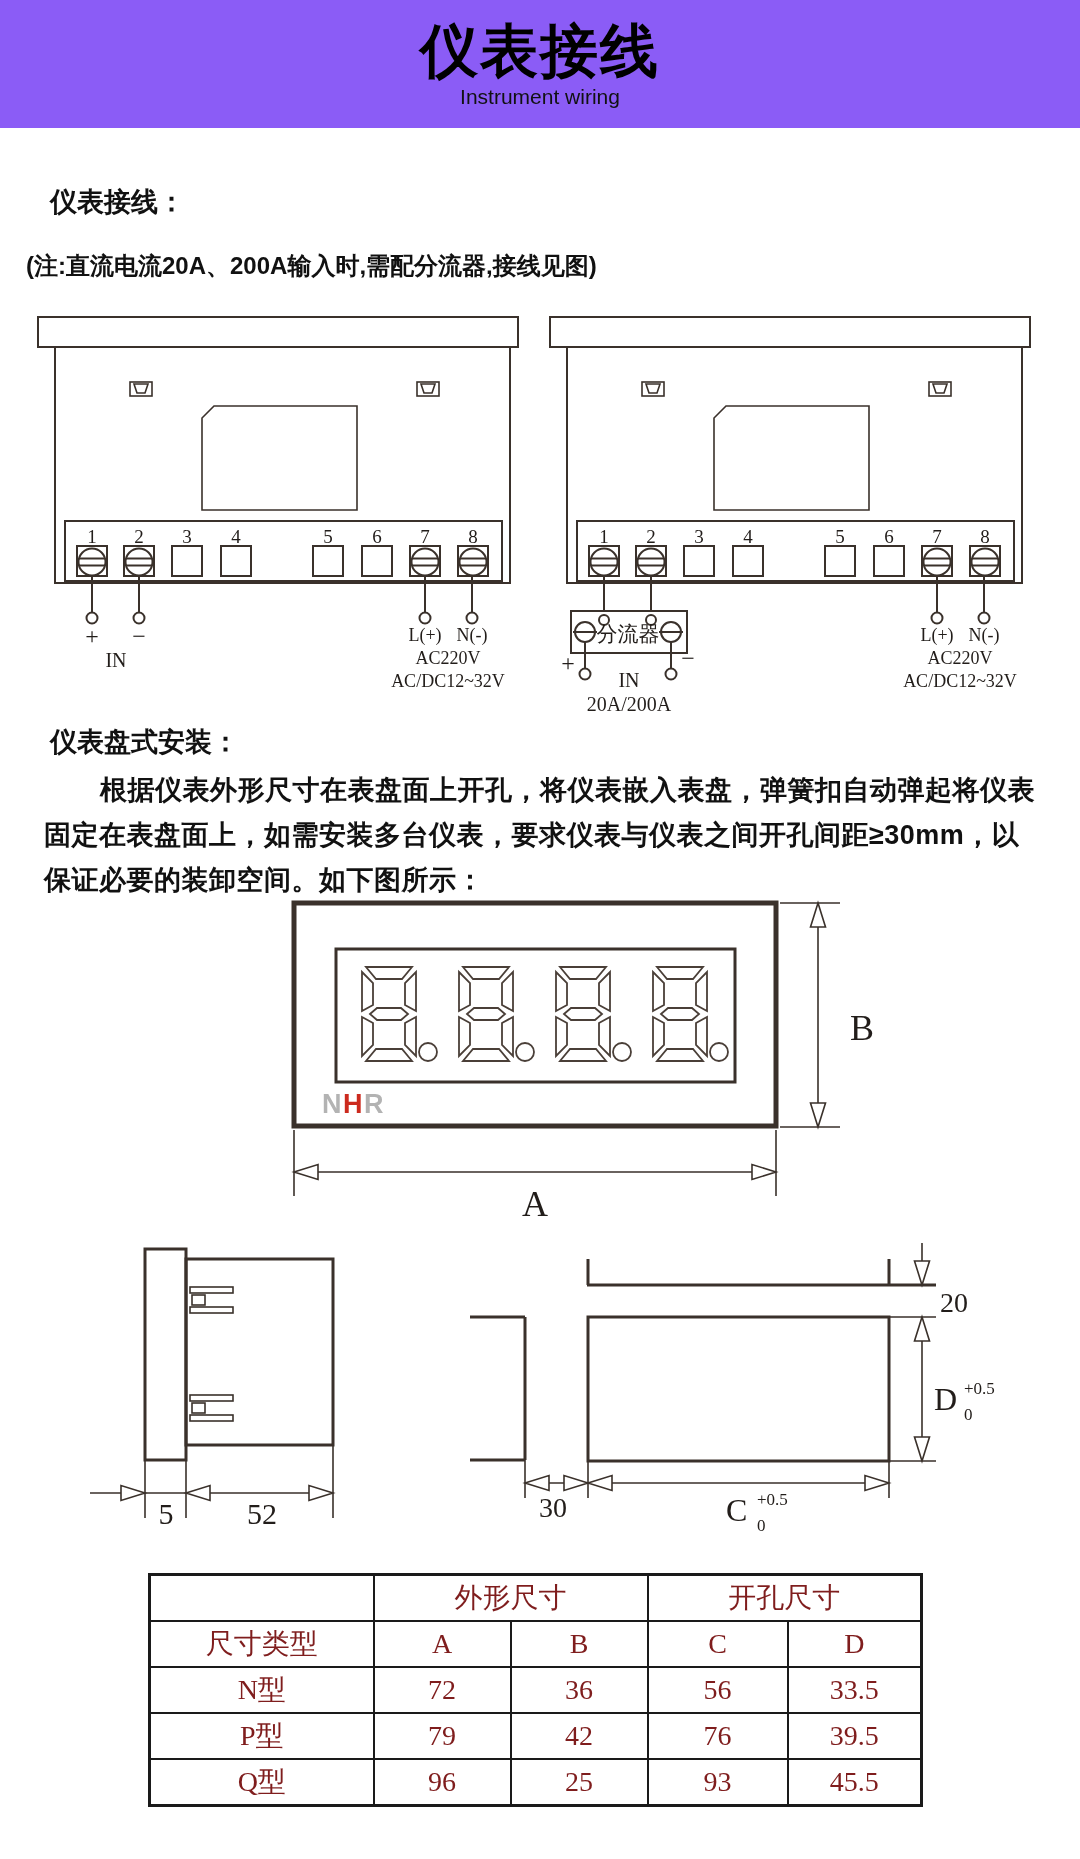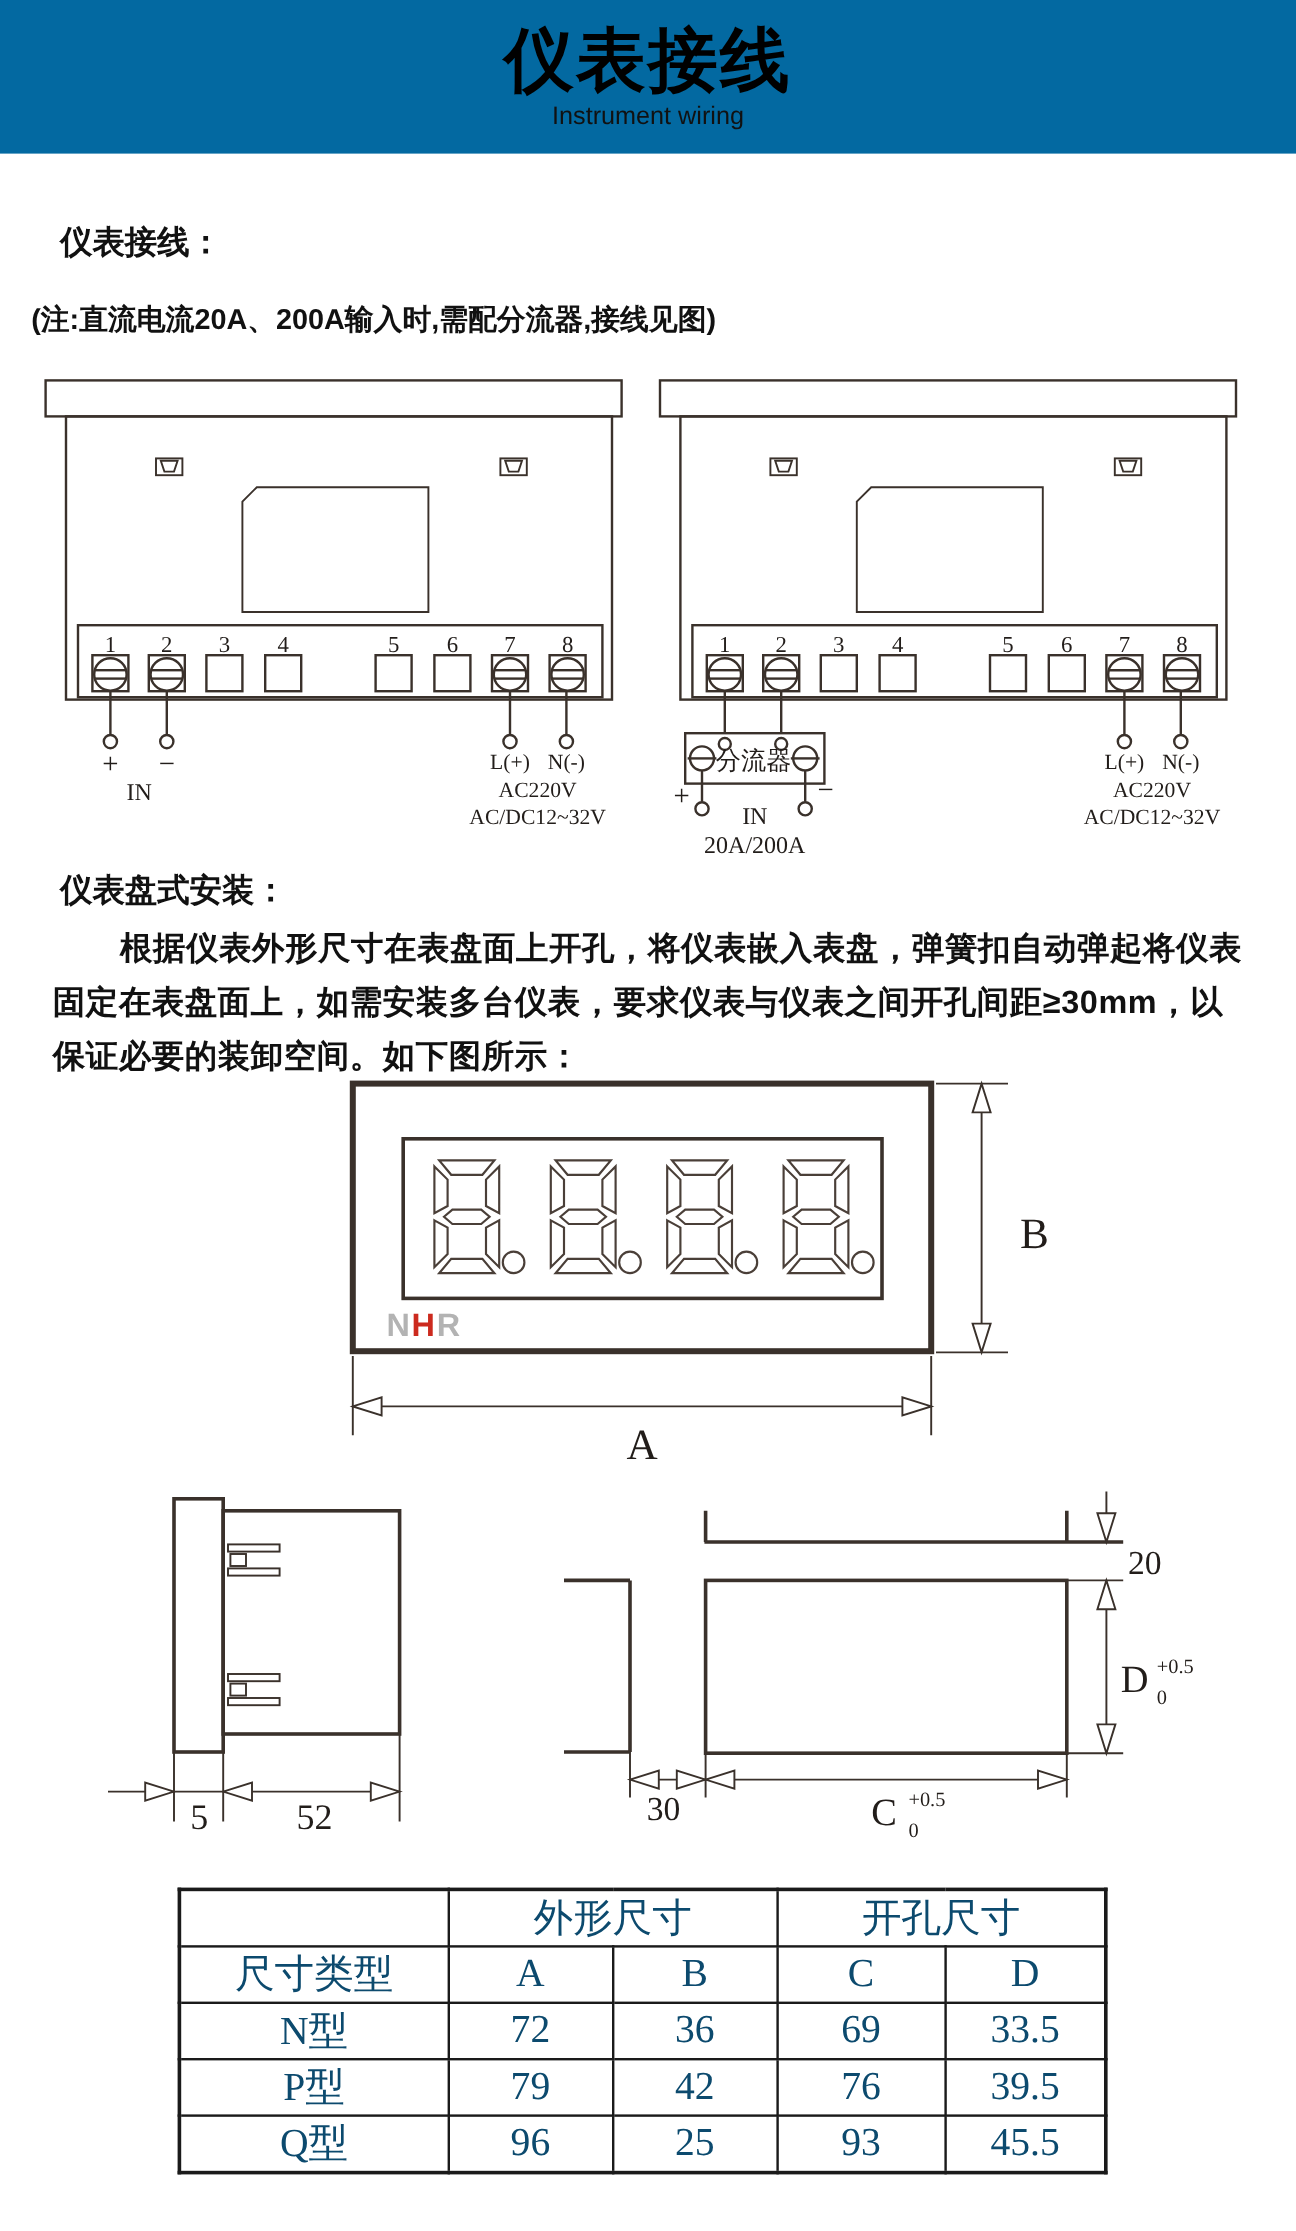--- a/index.html
+++ b/index.html
@@ -1,18 +1,18 @@
 <!DOCTYPE html>
 <html><head>
 <meta charset="utf-8">
 <style>
   html,body{margin:0;padding:0;background:#fff;}
   .page{position:relative;width:1080px;height:1859px;background:#ffffff;overflow:hidden;
         font-family:"Liberation Sans","DejaVu Sans",sans-serif;color:#111;}
-  .band{position:absolute;left:0;top:0;width:1080px;height:128px;background:#0369a1;
+  .band{position:absolute;left:0;top:0;width:1080px;height:128px;background:#8b5cf6;
         display:flex;flex-direction:column;align-items:center;justify-content:center;}
   .band .t{font-size:58px;font-weight:bold;color:#000;letter-spacing:2px;line-height:1.1;}
   .band .s{font-size:21px;color:#111;margin-top:2px;}
   .h1{position:absolute;left:50px;top:184px;font-size:27px;font-weight:bold;}
   .lead{position:absolute;left:88px;top:218px;font-size:26px;font-weight:bold;}
   .note1{position:absolute;left:26px;top:250px;font-size:24px;font-weight:600;}
   .h2{position:absolute;left:50px;top:724px;font-size:27px;font-weight:bold;}
   .para{position:absolute;left:44px;top:768px;width:1000px;font-size:27px;font-weight:600;
         letter-spacing:0.5px;line-height:45px;}
   .para .ind{padding-left:56px;}
@@ -23,21 +23,21 @@
   .thin{stroke:#3a312b;fill:none;stroke-width:1.6;}
   .arr{fill:#ffffff;stroke:#3a312b;stroke-width:1.6;}
   .wcirc{fill:#ffffff;stroke:#3a312b;stroke-width:2;}
   .st{fill:#221d1a;font-family:"Liberation Serif","DejaVu Serif",serif;}
   .dig{stroke:#4a3f38;fill:none;stroke-width:1.8;}
   .tblwrap{position:absolute;left:148px;top:1573px;}
   table.sz{border-collapse:collapse;table-layout:fixed;width:772px;
            font-family:"Liberation Serif","DejaVu Serif",serif;}
   table.sz{border:3px solid #1a1a1a;}
   table.sz td{border:2px solid #1a1a1a;height:44px;text-align:center;vertical-align:middle;
-              font-size:33px;color:#0c4a6e;padding:0;}
+              font-size:28px;color:#7f1d1d;padding:0;}
   .foot{position:absolute;left:30px;top:1796px;font-size:25px;font-weight:bold;}
 </style>
 </head>
 <body>
 
 <div class="page">
 
   <div class="band">
     <div class="t">仪表接线</div>
     <div class="s">Instrument wiring</div>
@@ -237,21 +237,21 @@
           <td>尺寸类型</td>
           <td>A</td>
           <td>B</td>
           <td>C</td>
           <td>D</td>
         </tr>
         <tr>
           <td>N型</td>
           <td>72</td>
           <td>36</td>
-          <td>69</td>
+          <td>56</td>
           <td>33.5</td>
         </tr>
         <tr>
           <td>P型</td>
           <td>79</td>
           <td>42</td>
           <td>76</td>
           <td>39.5</td>
         </tr>
         <tr>

